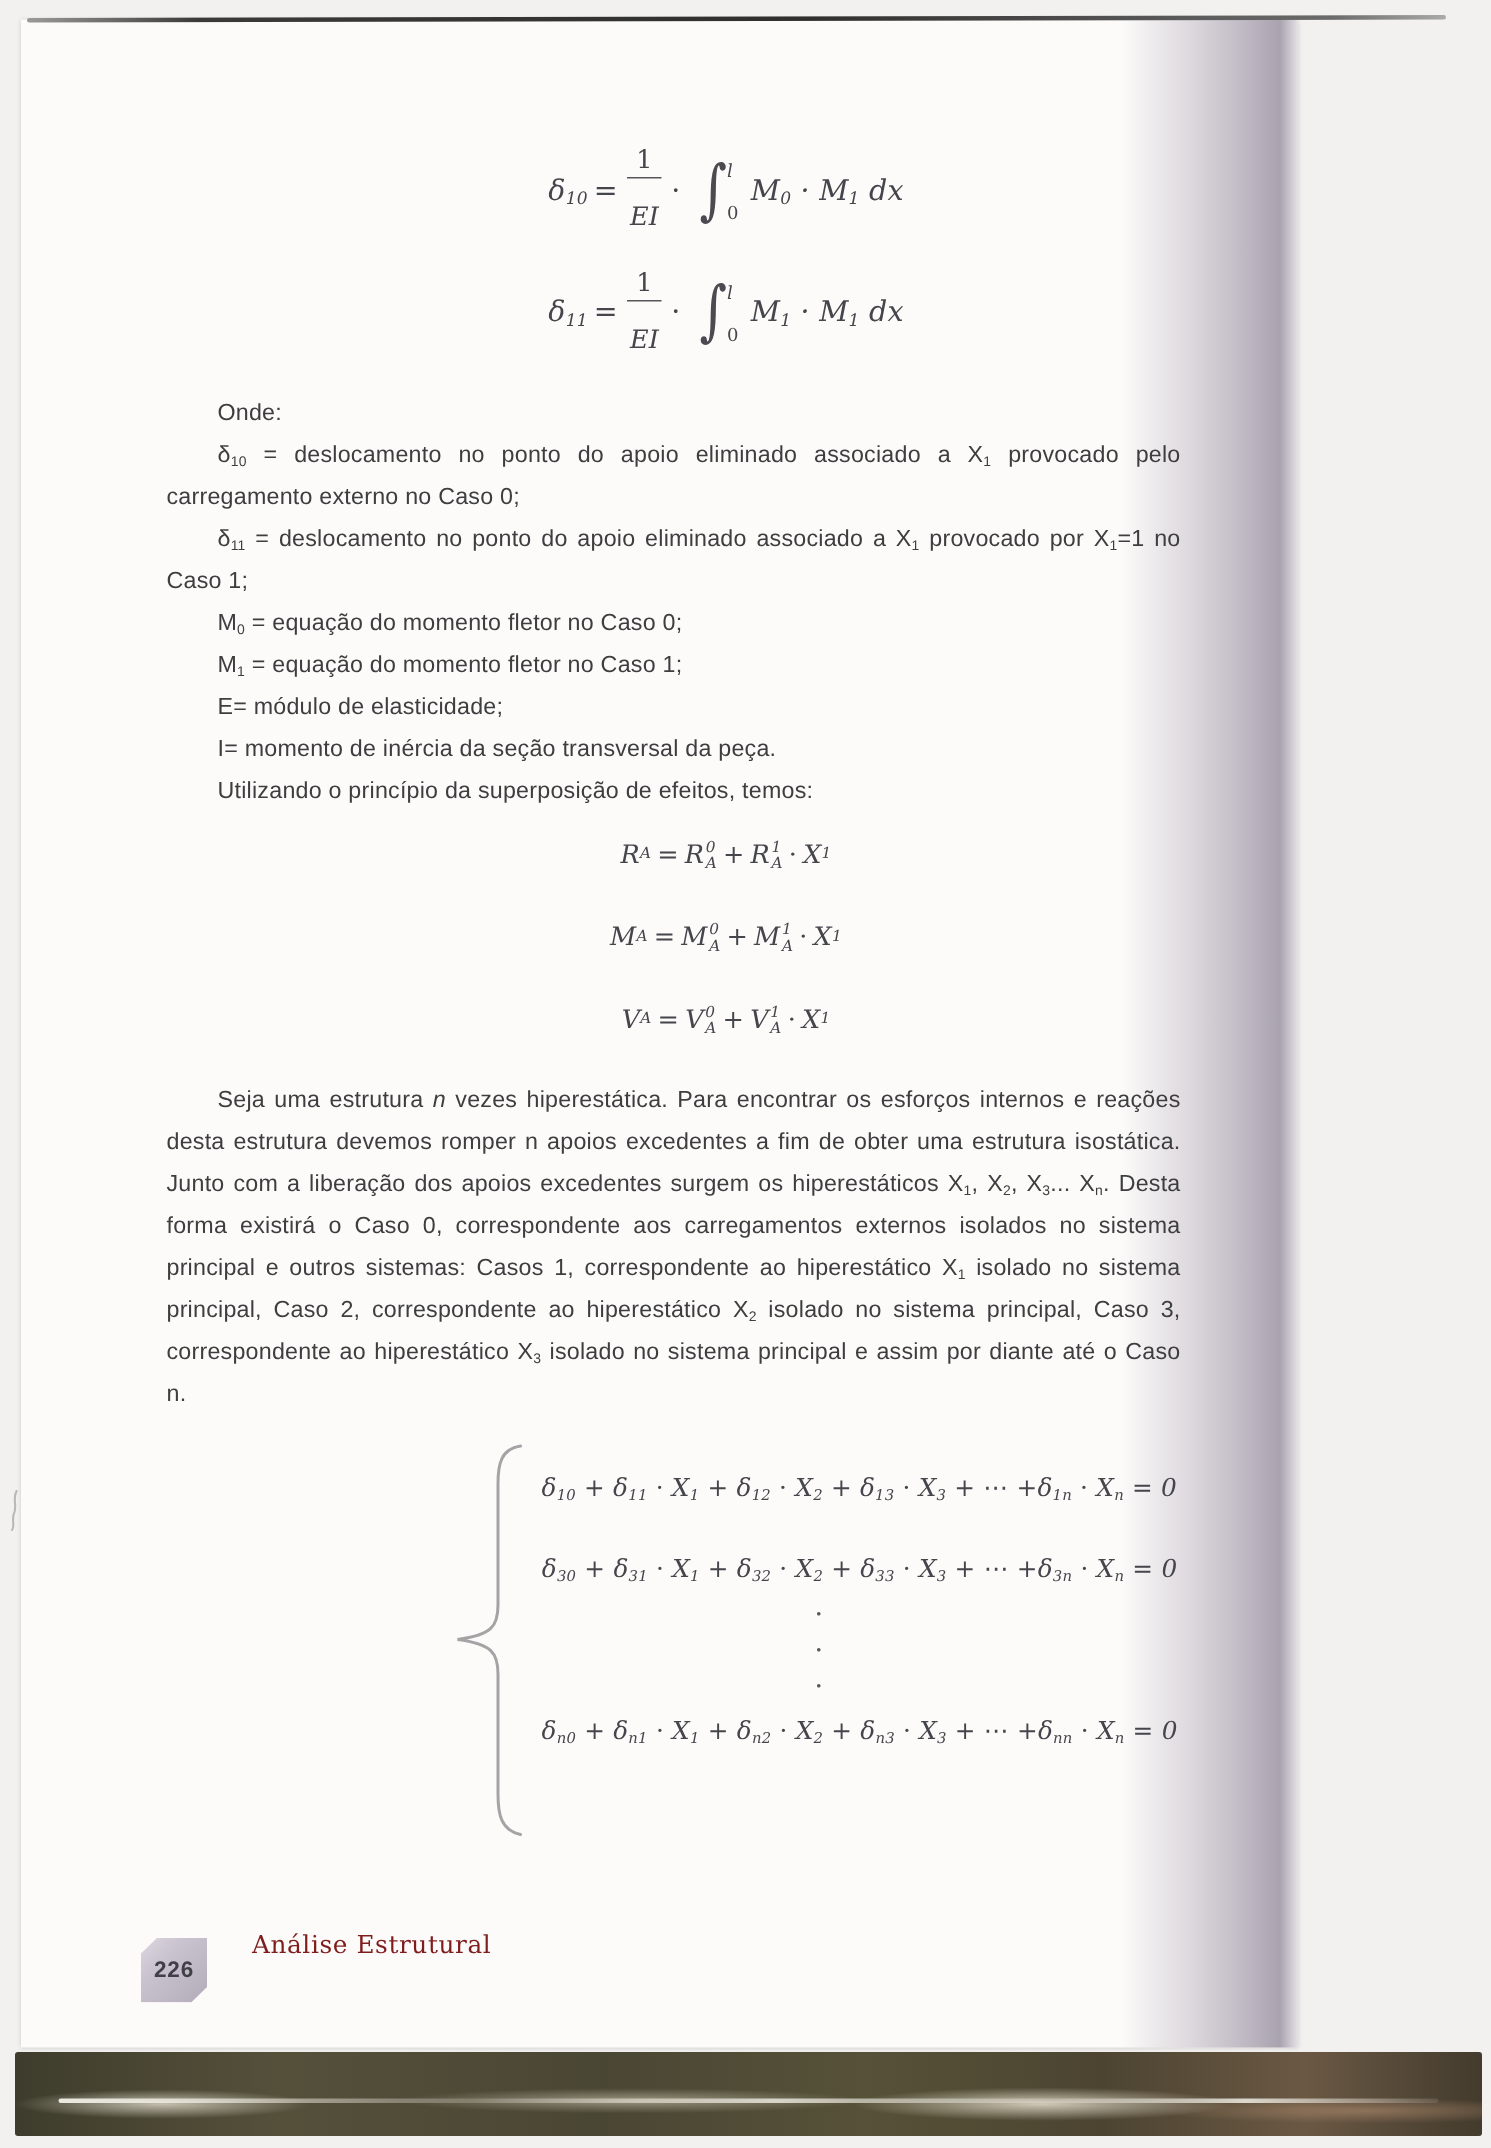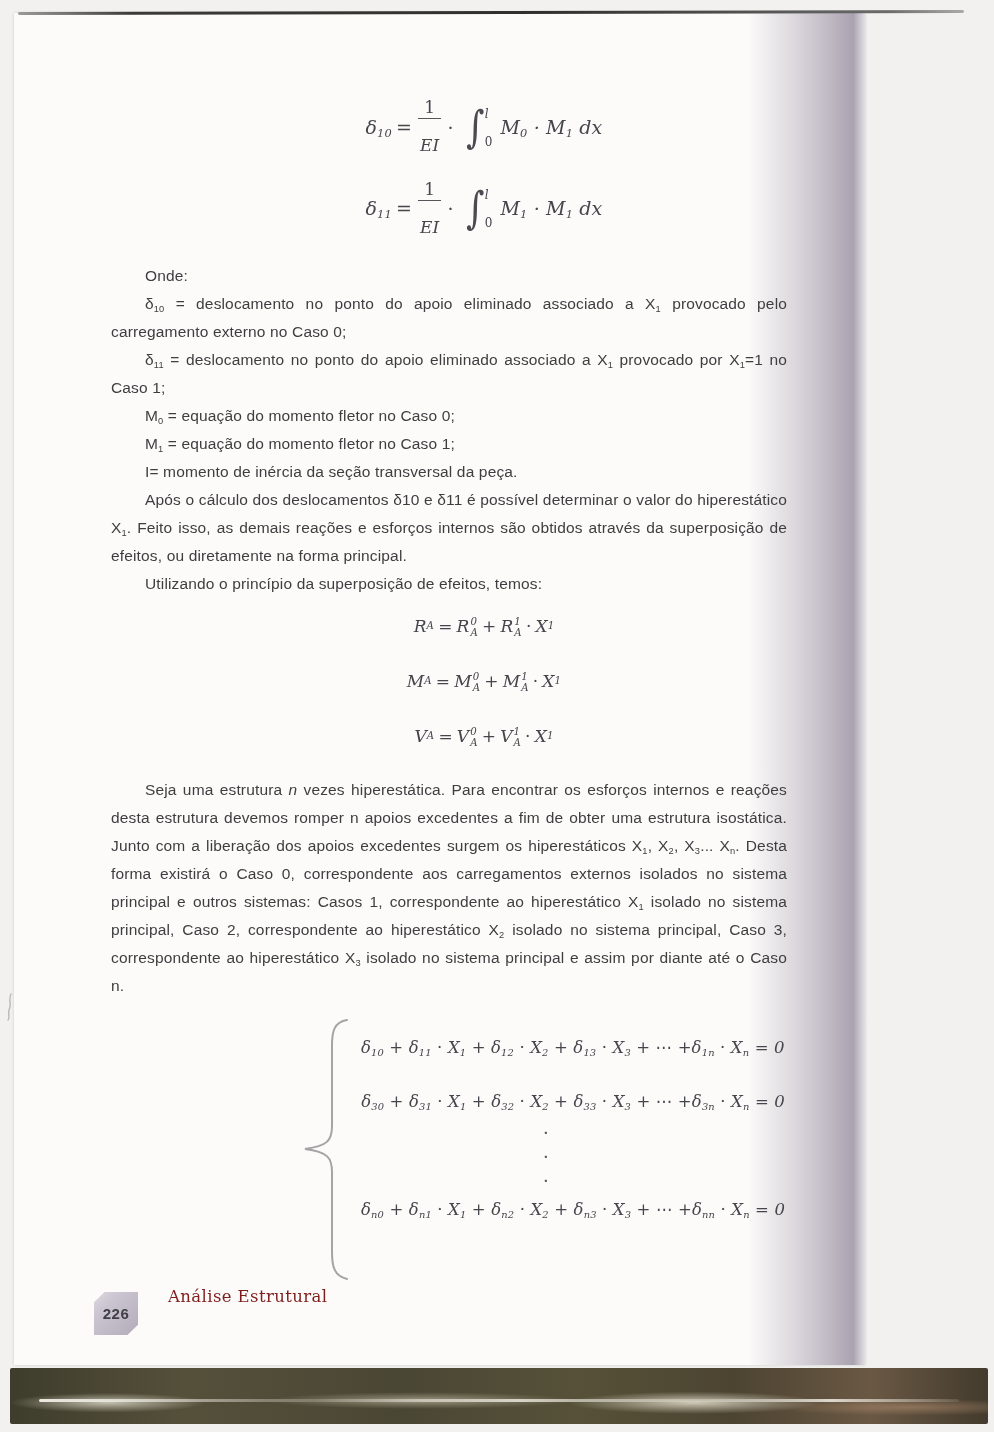--- a/index.html
+++ b/index.html
@@ -157,22 +157,22 @@
           <span class="integrand">M<sub>1</sub> · M<sub>1</sub> dx</span>
         </div>
       </div>
 
       <div class="onde">
         <p class="def">Onde:</p>
         <p class="def">δ<sub>10</sub> = deslocamento no ponto do apoio eliminado associado a X<sub>1</sub> provocado pelo carregamento externo no Caso 0;</p>
         <p class="def">δ<sub>11</sub> = deslocamento no ponto do apoio eliminado associado a X<sub>1</sub> provocado por X<sub>1</sub>=1 no Caso 1;</p>
         <p class="def">M<sub>0</sub> = equação do momento fletor no Caso 0;</p>
         <p class="def">M<sub>1</sub> = equação do momento fletor no Caso 1;</p>
+        <p class="def">E= módulo de elasticidade;</p>
         <p class="def">I= momento de inércia da seção transversal da peça.</p>
-        <p class="apos">Após o cálculo dos deslocamentos δ10 e δ11 é possível determinar o valor do hiperestático X<sub>1</sub>. Feito isso, as demais reações e esforços internos são obtidos através da superposição de efeitos, ou diretamente na forma principal.</p>
         <p>Utilizando o princípio da superposição de efeitos, temos:</p>
       </div>
 
       <div class="eq-sup-block math">
         <div class="eq-sup mvar">
           <span>R</span>
             <sub>A</sub>
           <span class="op">=</span>
           <span>R</span>
             <span class="stack">

